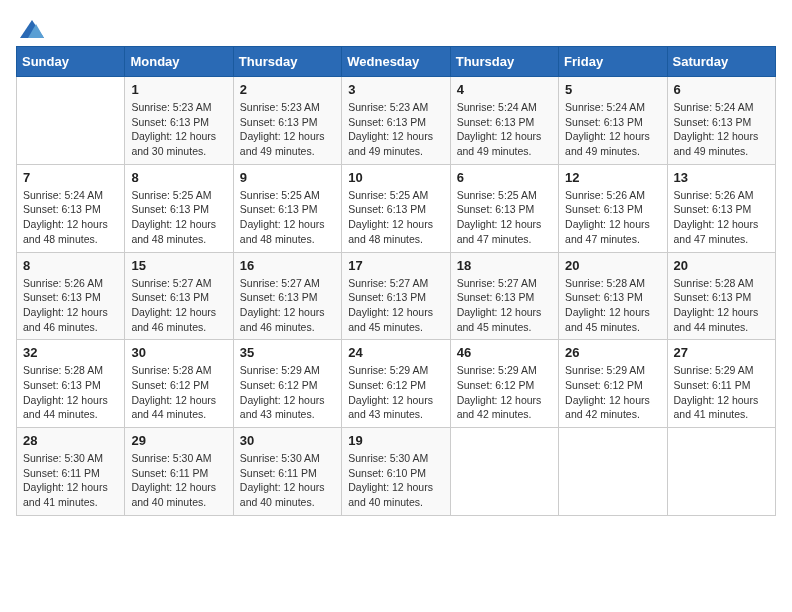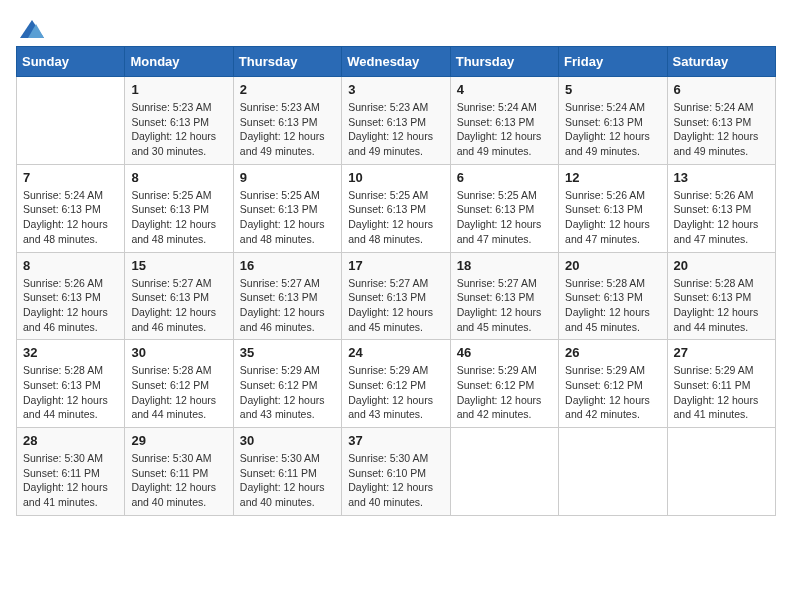--- a/index.html
+++ b/index.html
@@ -364,21 +364,21 @@
         </td>
         <td>
           <div class="day-number">30</div>
           <div class="day-info">
             <div>Sunrise: 5:30 AM</div>
             <div>Sunset: 6:11 PM</div>
             <div>Daylight: 12 hours and 40 minutes.</div>
           </div>
         </td>
         <td>
-          <div class="day-number">37</div>
+          <div class="day-number">19</div>
           <div class="day-info">
             <div>Sunrise: 5:30 AM</div>
             <div>Sunset: 6:10 PM</div>
             <div>Daylight: 12 hours and 40 minutes.</div>
           </div>
         </td>
         <td class="empty-cell"></td>
         <td class="empty-cell"></td>
         <td class="empty-cell"></td>
       </tr>

